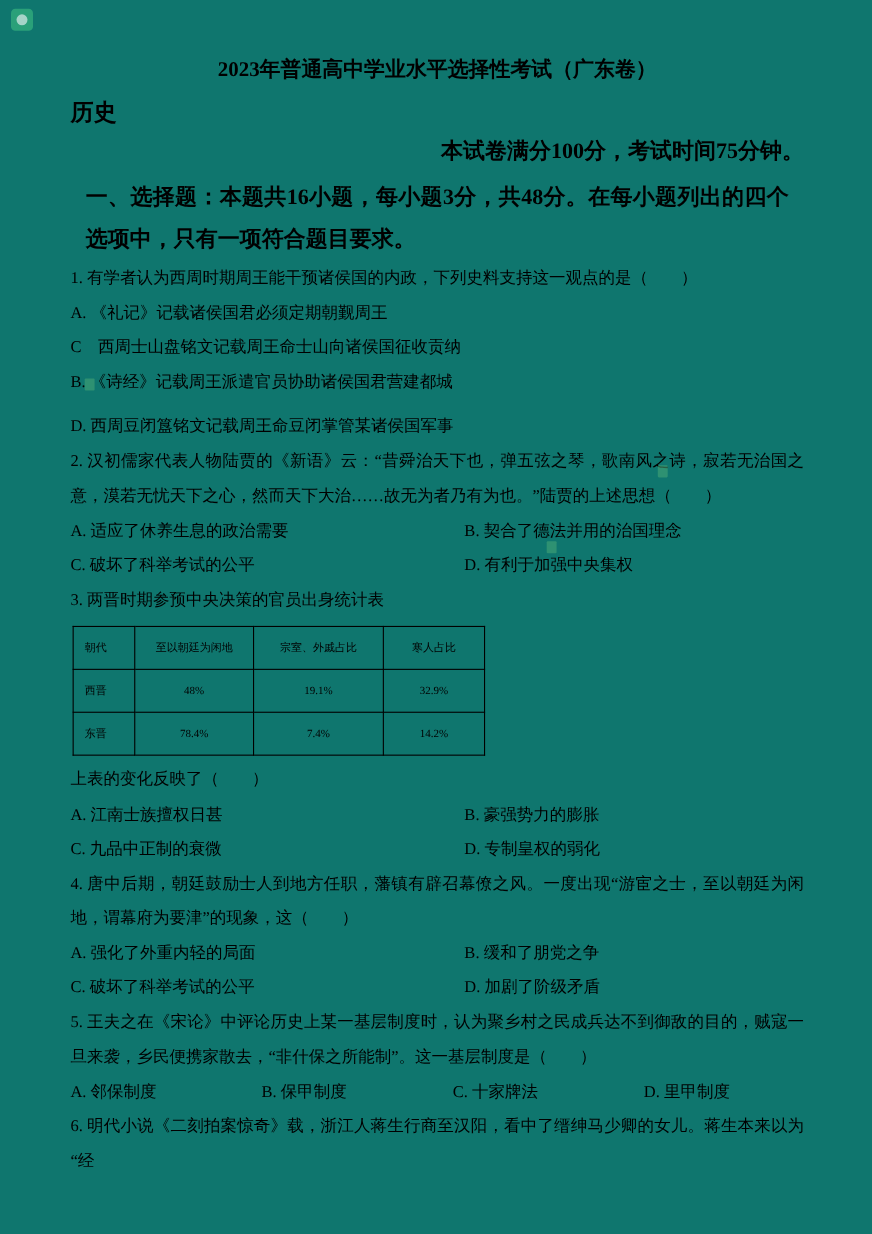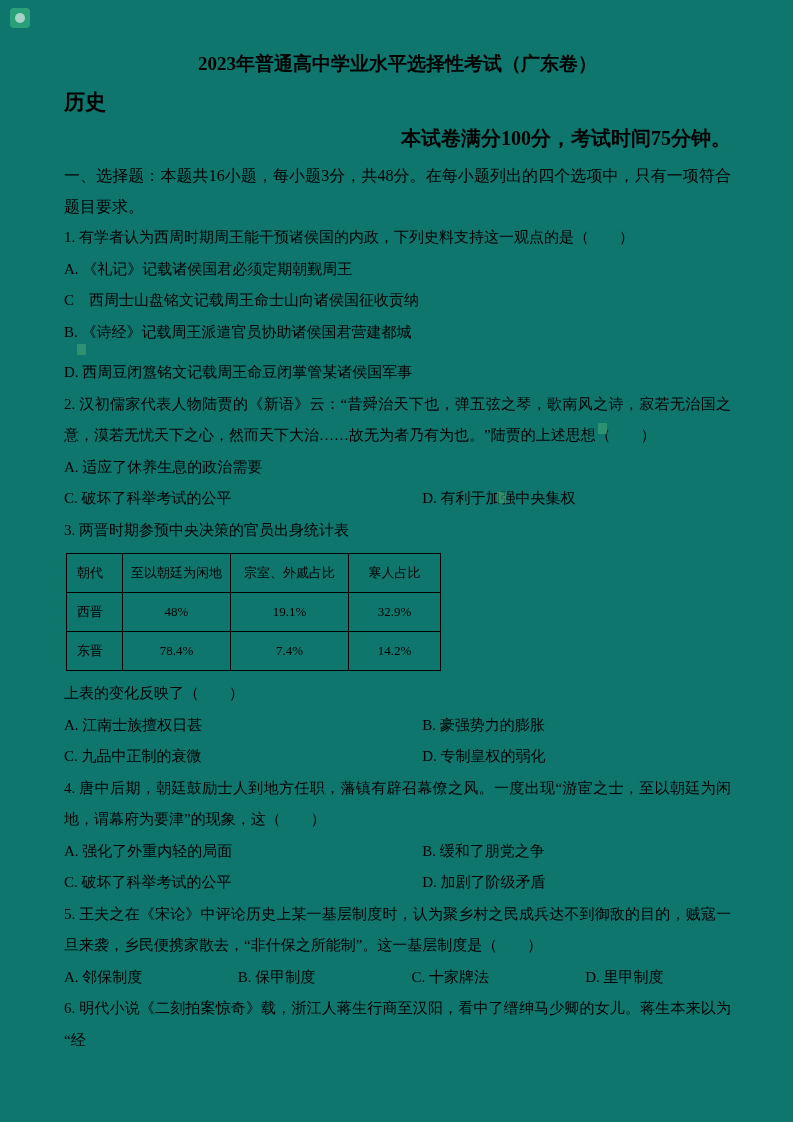--- a/index.html
+++ b/index.html
@@ -33,23 +33,23 @@
     line-height: 1.5;
   }
   .info {
     margin: 2px 0 0;
     text-align: right;
     font-size: 20px;
     font-weight: bold;
     line-height: 1.8;
   }
   .section-heading {
-    margin: 4px 0 0;
-    font-size: 16px;
-    font-weight: normal;
+    margin: 4px 14px 0;
+    font-size: 20px;
+    font-weight: bold;
     line-height: 1.95;
     text-align: justify;
   }
   
   .stem, .opt, .prompt {
     margin: 0;
     font-size: 15px;
     line-height: 2.1;
     text-align: justify;
   }
@@ -61,21 +61,21 @@
   }
   .opt-row .col-a { width: 49.5%; }
   .opt-row .col-b { flex: 1; }
   .opt-row.four { justify-content: flex-start; }
   .opt-row.four span { width: 24.8%; }
   .gap-top { margin-top: 9px; }
   
   table.stats {
     border-collapse: collapse;
     margin: 7px 0 7px 2px;
-    font-size: 13px;
+    font-size: 10px;
   }
   table.stats th, table.stats td {
     border: 1px solid #000;
     font-weight: normal;
     height: 39px;
     padding: 0 8px;
     text-align: center;
   }
   table.stats th:first-child, table.stats td:first-child {
     text-align: left;
@@ -139,20 +139,21 @@
     <p class="opt">A. 《礼记》记载诸侯国君必须定期朝觐周王</p>
     <p class="opt">C　西周士山盘铭文记载周王命士山向诸侯国征收贡纳</p>
     <p class="opt">B. 《诗经》记载周王派遣官员协助诸侯国君营建都城</p>
     <p class="opt gap-top">D. 西周豆闭簋铭文记载周王命豆闭掌管某诸侯国军事</p>
   </div>
 
   <div class="question">
     <p class="stem">2. 汉初儒家代表人物陆贾的《新语》云：“昔舜治天下也，弹五弦之琴，歌南风之诗，寂若无治国之意，漠若无忧天下之心，然而天下大治……故无为者乃有为也。”陆贾的上述思想（　　）</p>
     <div class="opt-row">
       <span class="col-a">A. 适应了休养生息的政治需要</span>
+      <span class="col-b">B. 契合了德法并用的治国理念</span>
     </div>
     <div class="opt-row">
       <span class="col-a">C. 破坏了科举考试的公平</span>
       <span class="col-b">D. 有利于加强中央集权</span>
     </div>
   </div>
 
   <div class="question">
     <p class="stem">3. 两晋时期参预中央决策的官员出身统计表</p>
     <table class="stats">

